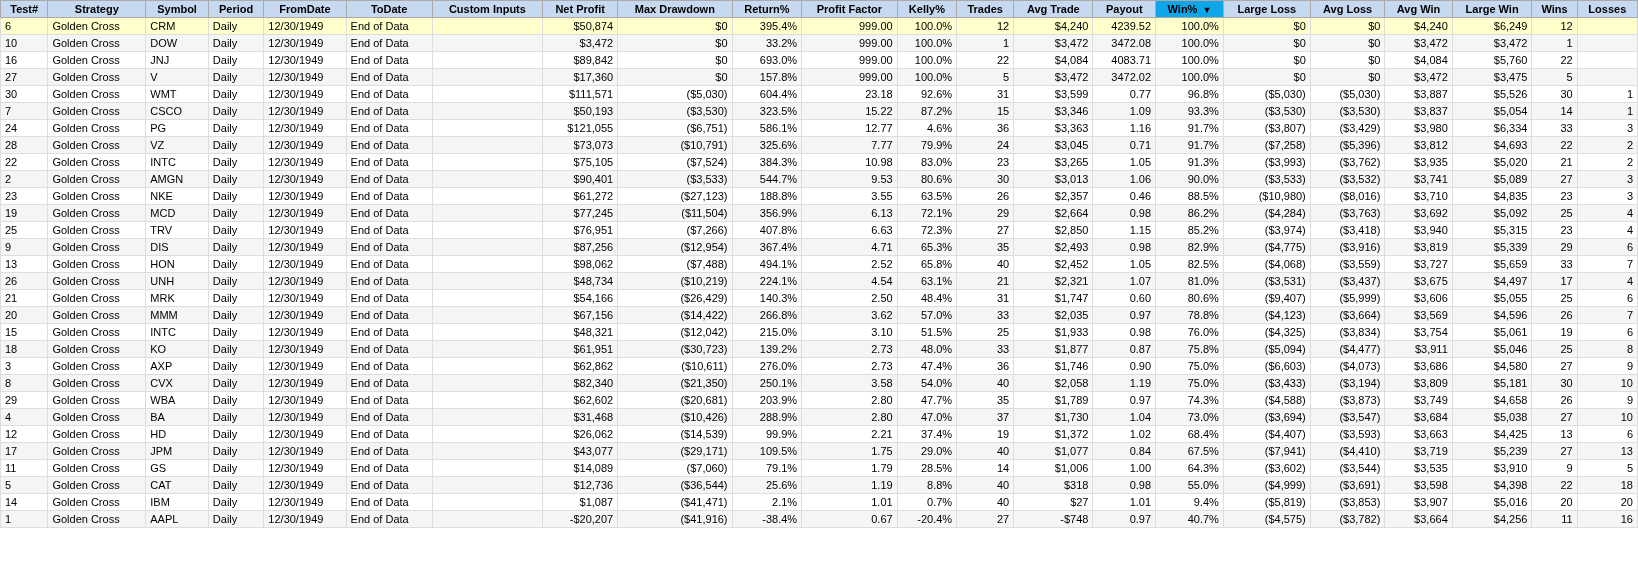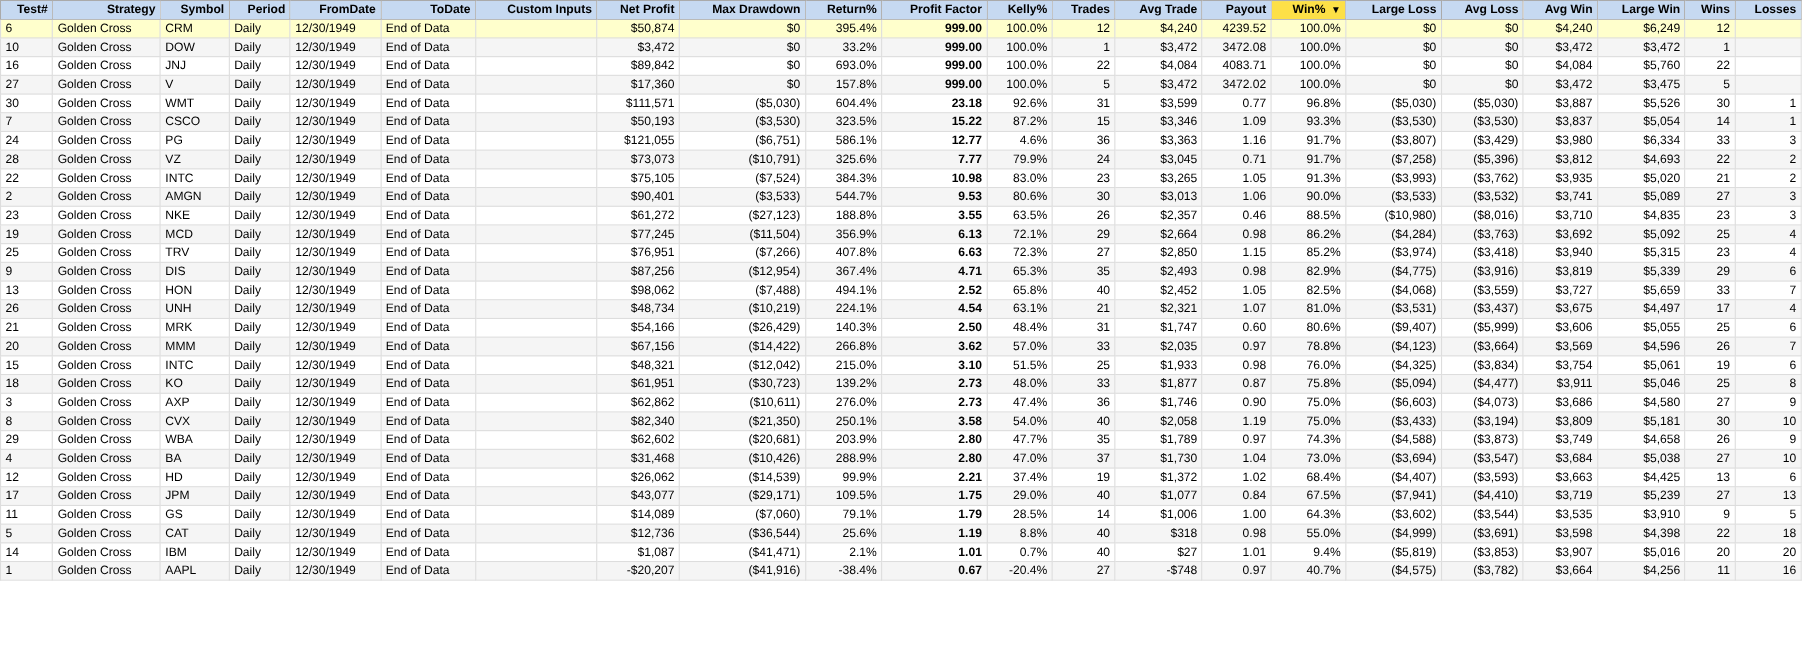--- a/index.html
+++ b/index.html
@@ -13,48 +13,48 @@
       border-collapse: collapse;
       width: max-content;
       min-width: 100%;
     }
     thead tr {
       background: #c6d9f1;
     }
     thead th {
       border: 1px solid #aaa;
       padding: 2px 4px;
-      text-align: right;
+      text-align: center;
       font-weight: bold;
       white-space: nowrap;
       position: sticky;
       top: 0;
       background: #c6d9f1;
       z-index: 10;
       margin-top: 38px;
     }
     thead th.sorted {
-      background: #fde047;
+      background: #0ea5e9;
     }
     tbody tr:nth-child(odd) {
       background: #fff;
     }
     tbody tr:nth-child(even) {
       background: #f5f5f5;
     }
     td {
       border: 1px solid #ddd;
       padding: 2px 4px;
       white-space: nowrap;
     }
     td.num {
       text-align: right;
     }
     td.bold {
-      font-weight: bold;
+      font-weight: normal;
     }
     .sort-arrow {
       font-size: 9px;
       margin-left: 2px;
     }
   </style>
 </head>
 <body>
 
 <table id="main-table">

